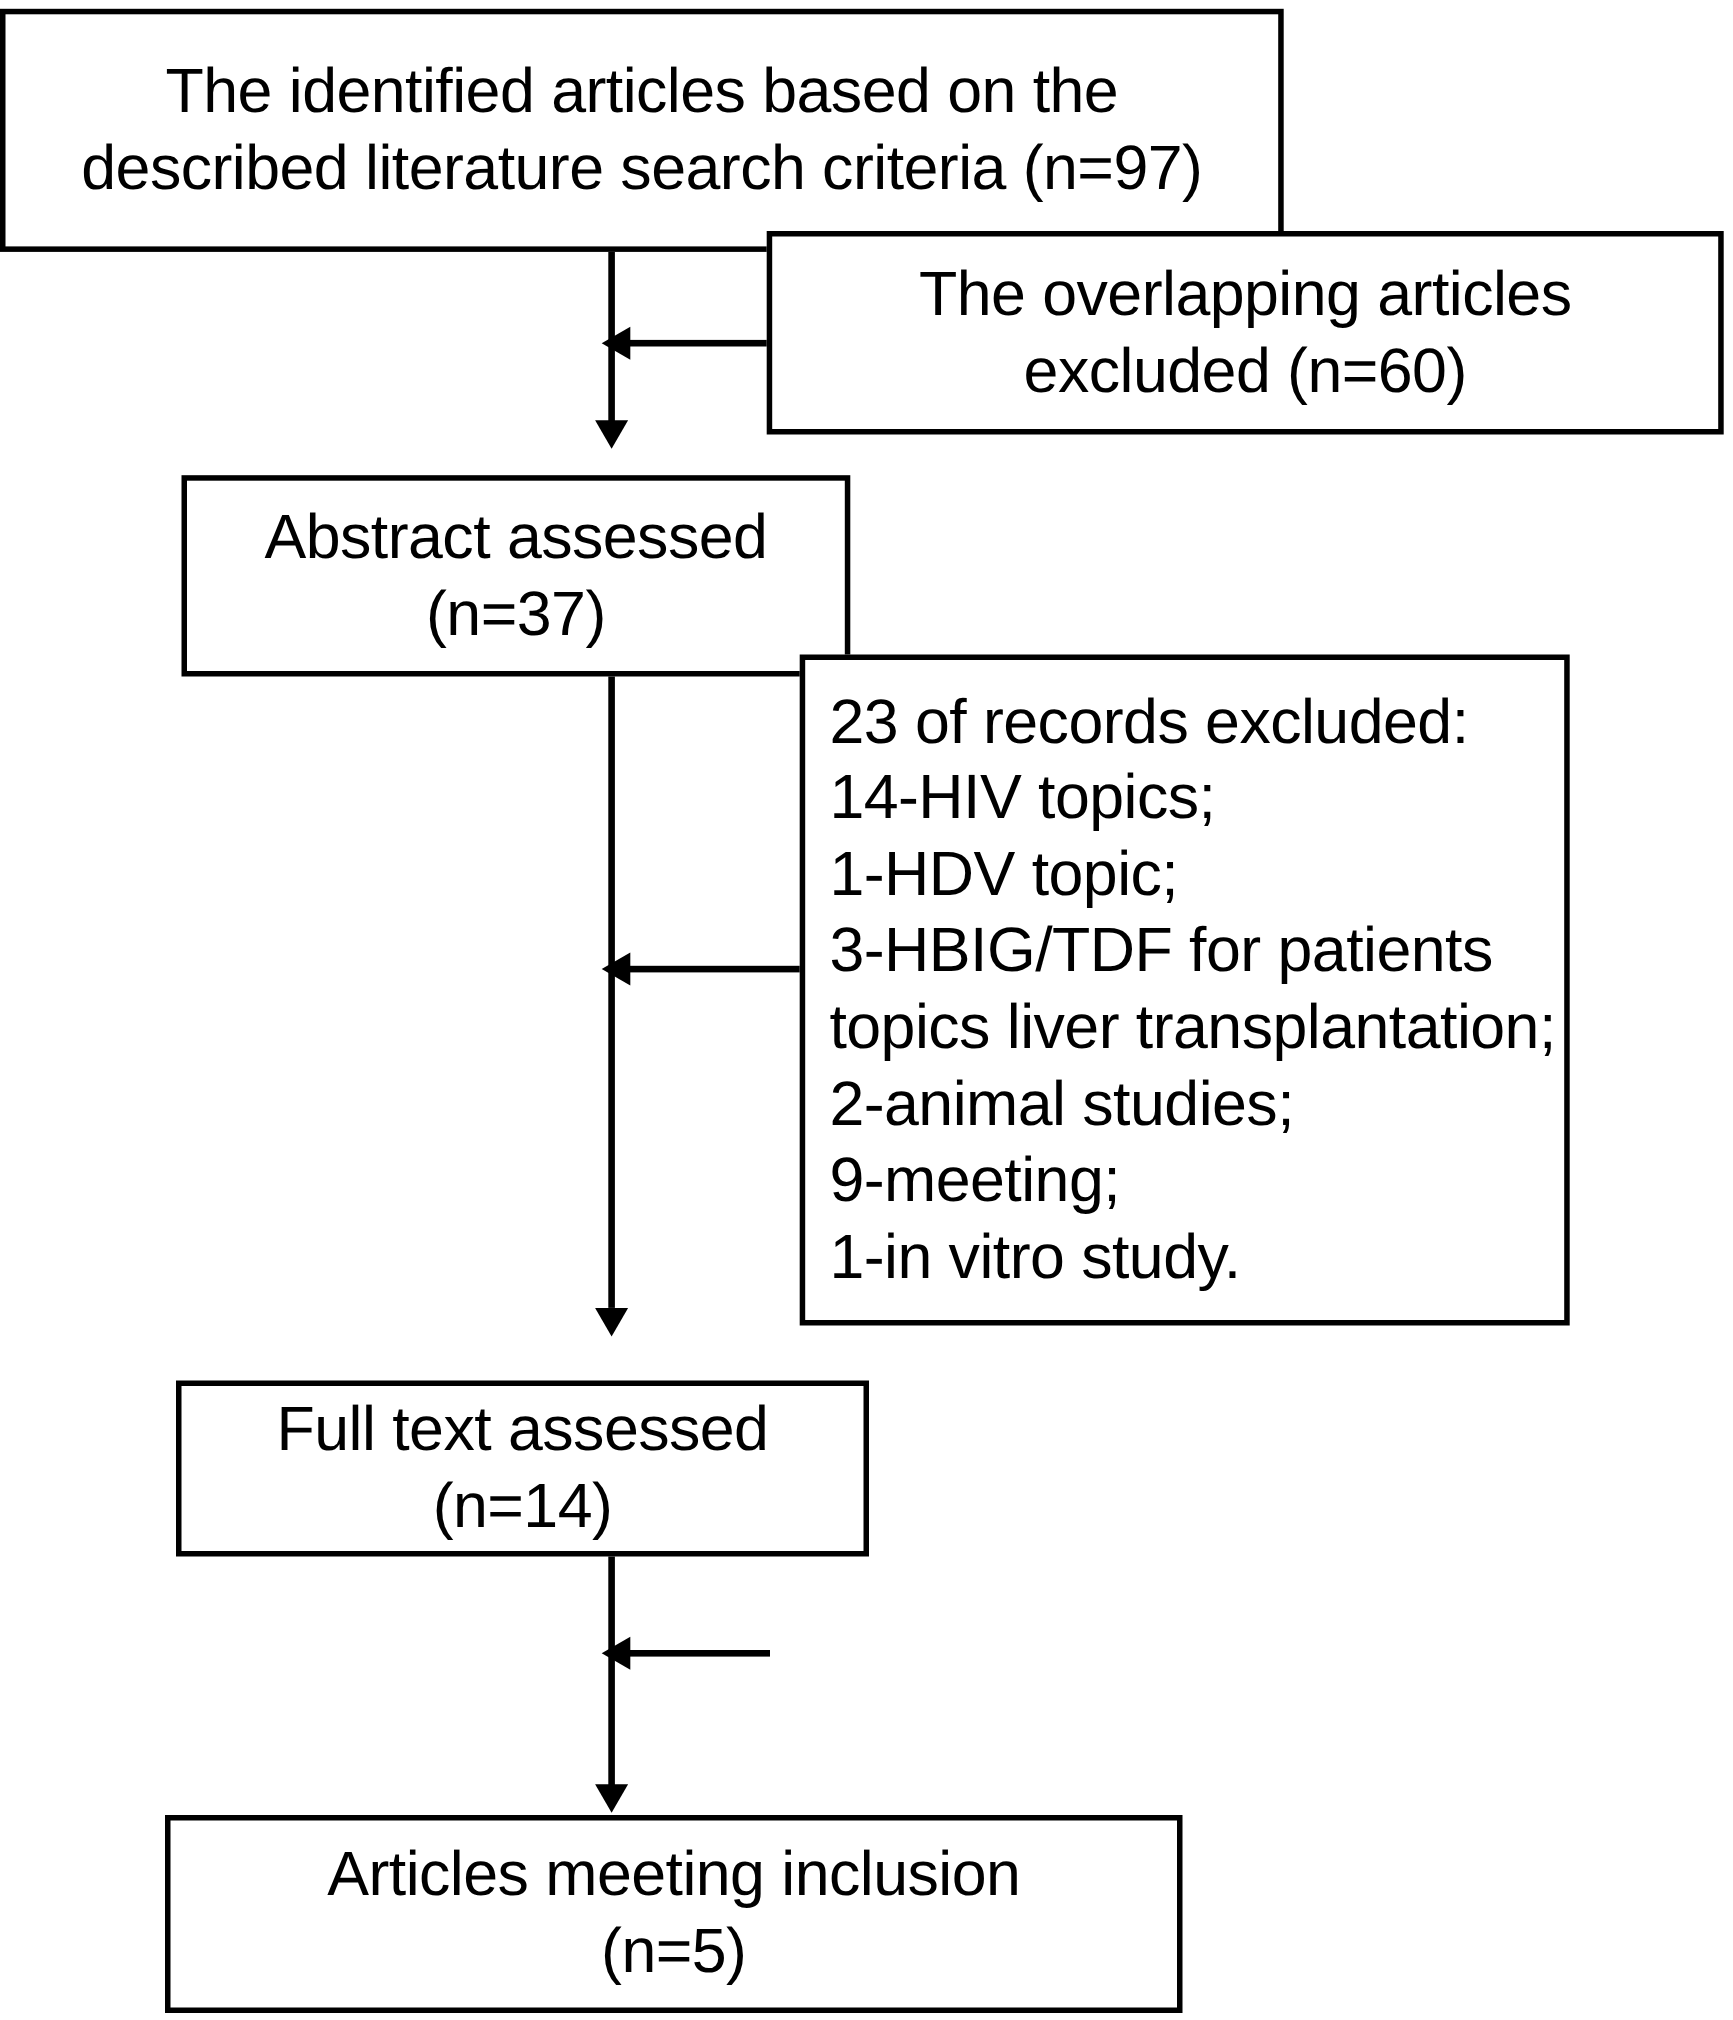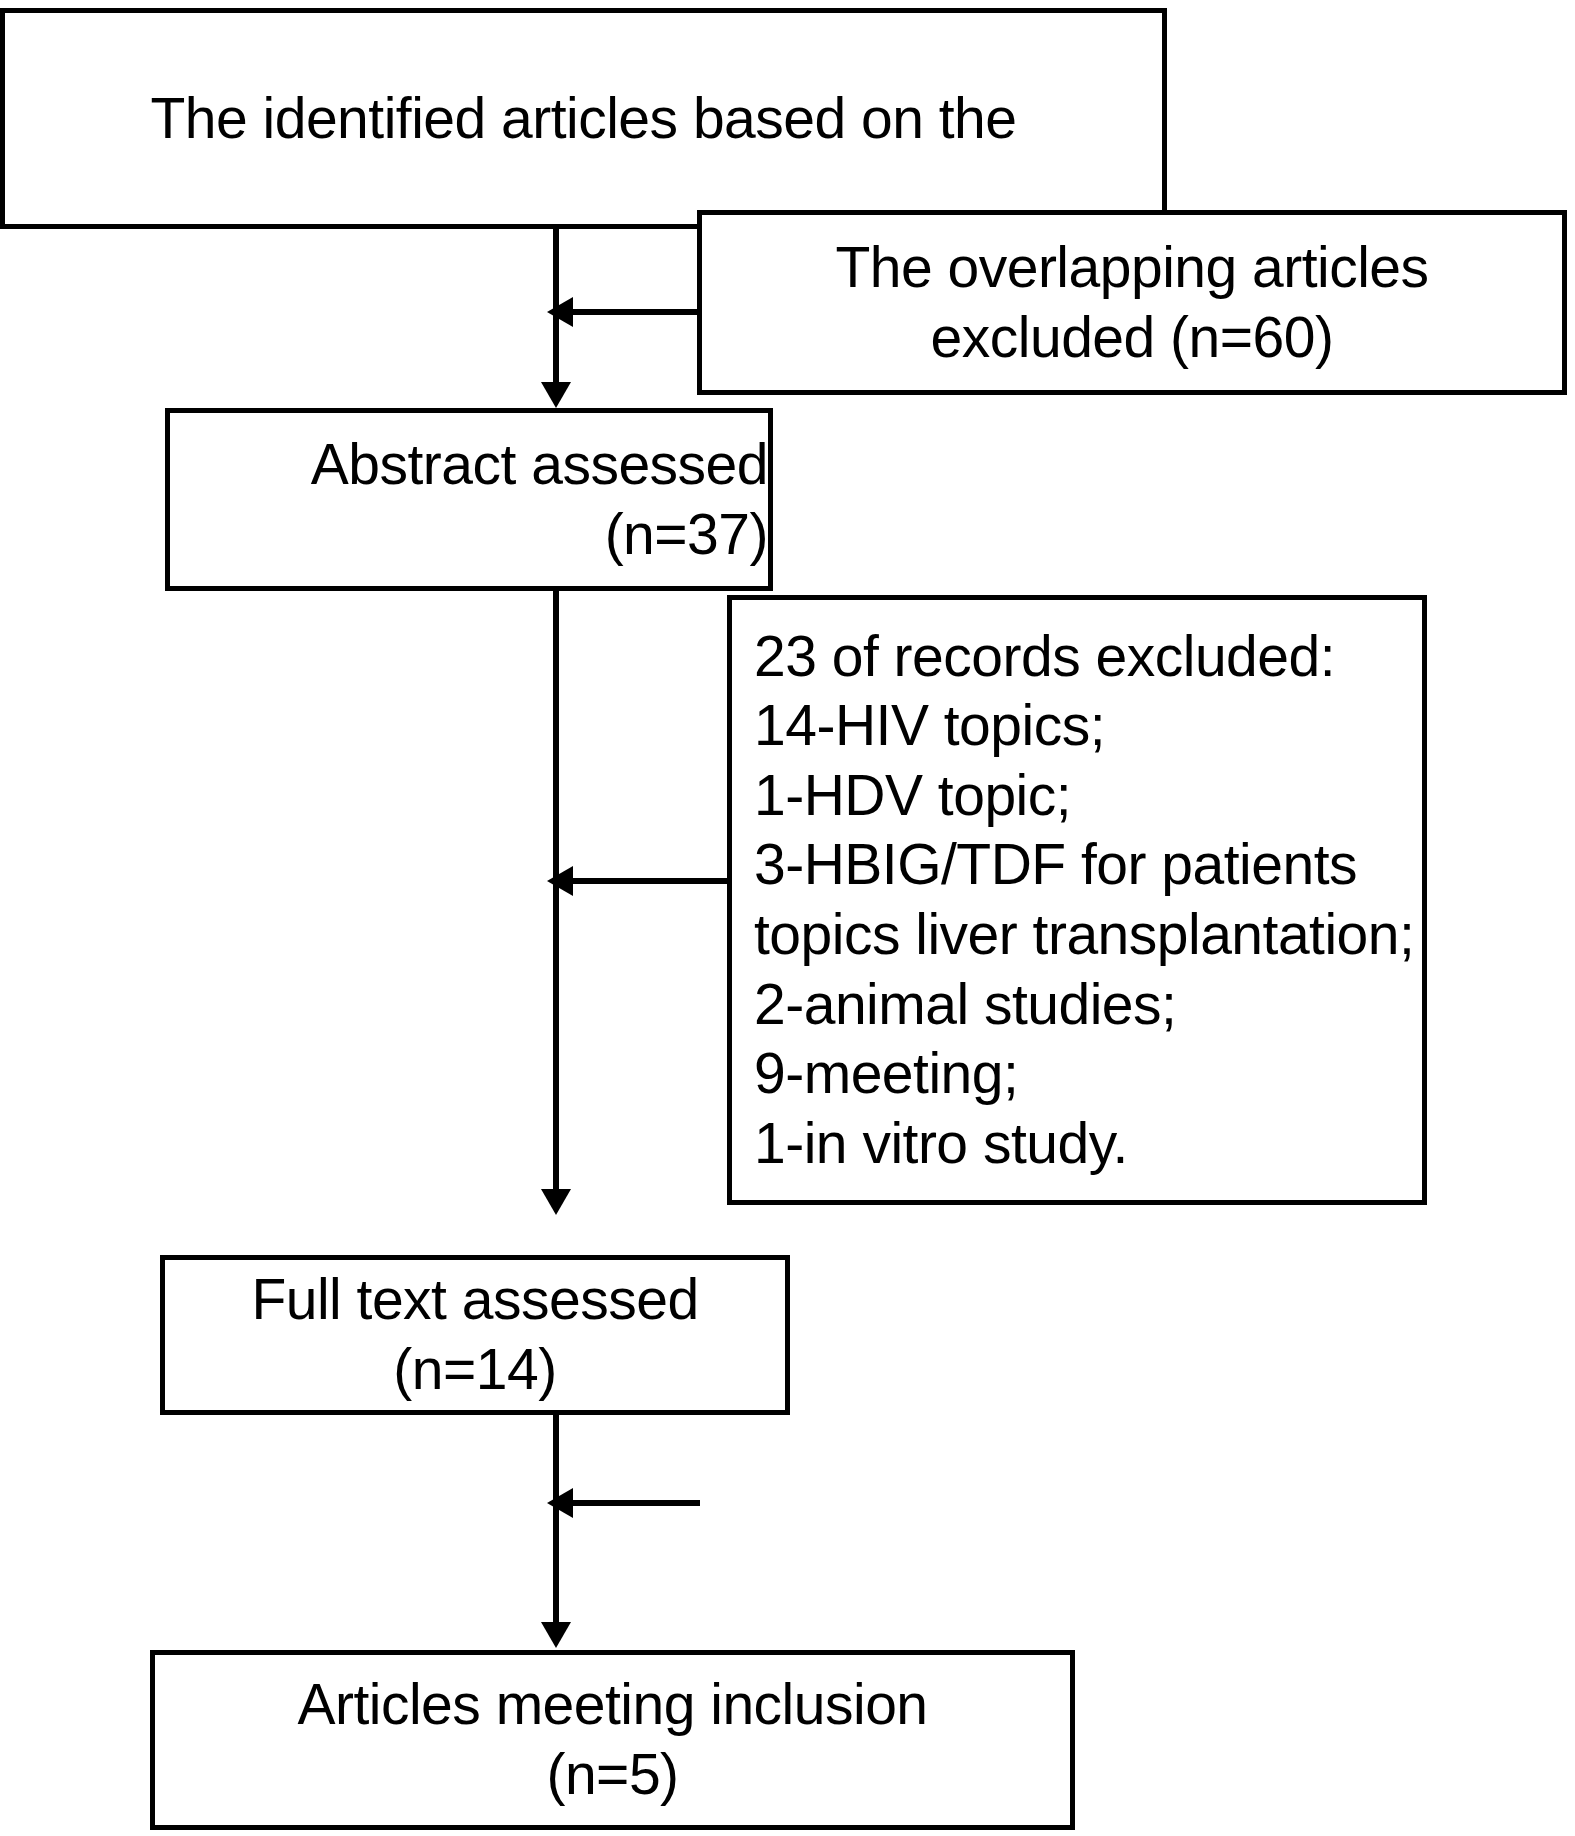--- a/index.html
+++ b/index.html
@@ -73,28 +73,29 @@
     z-index: 2;
   }
 </style>
 </head>
 <body>
 
 <div id="canvas">
 
   <div class="box center" style="left:0px; top:8px; width:1167px; height:221px;">
     <span class="line">The identified articles based on the</span>
+    <span class="line">described literature search criteria (n=97)</span>
   </div>
 
   <div class="box center" style="left:697px; top:210px; width:870px; height:185px;align-items:center;">
     <span class="line">The overlapping articles</span>
     <span class="line">excluded (n=60)</span>
   </div>
 
-  <div class="box center" style="left:165px; top:408px; width:608px; height:183px;align-items:flex-end;">
+  <div class="box center" style="left:165px; top:432px; width:608px; height:183px;">
     <span class="line">Abstract assessed</span>
     <span class="line">(n=37)</span>
   </div>
 
   <div class="box left" style="left:727px; top:595px; width:700px; height:610px;">
     <span class="line">23 of records excluded:</span>
     <span class="line">14-HIV topics;</span>
     <span class="line">1-HDV topic;</span>
     <span class="line">3-HBIG/TDF for patients</span>
     <span class="line">topics liver transplantation;</span>

